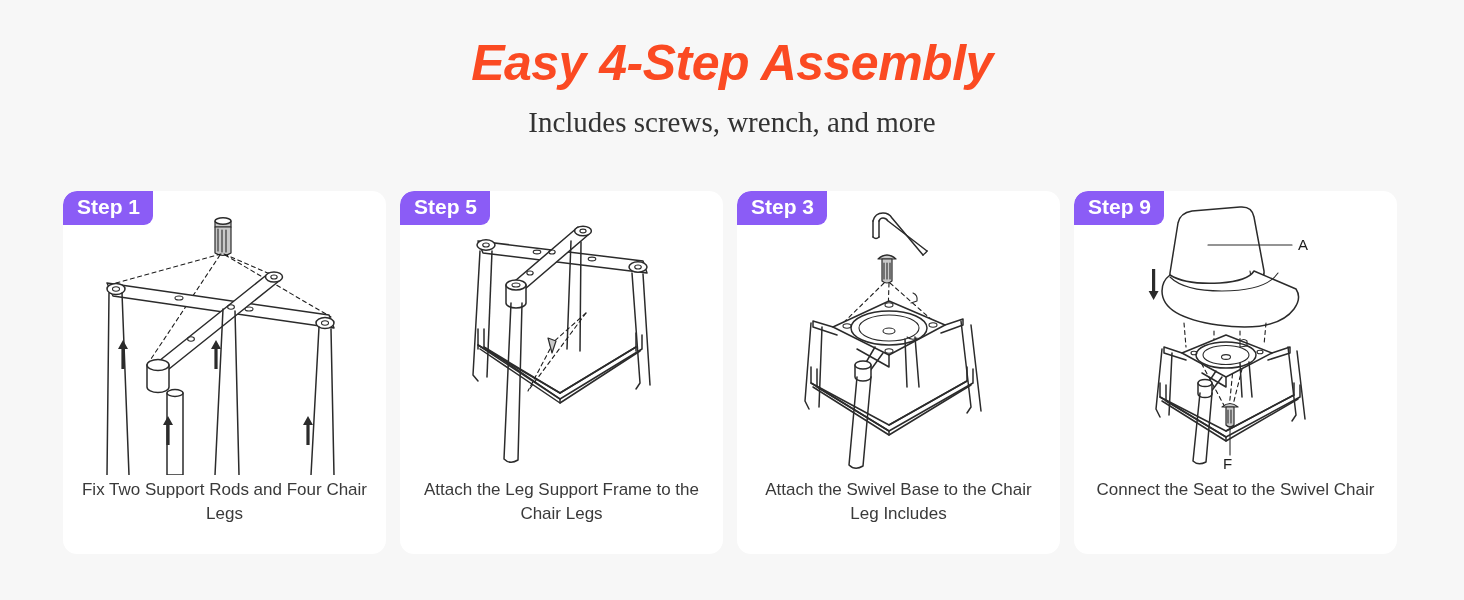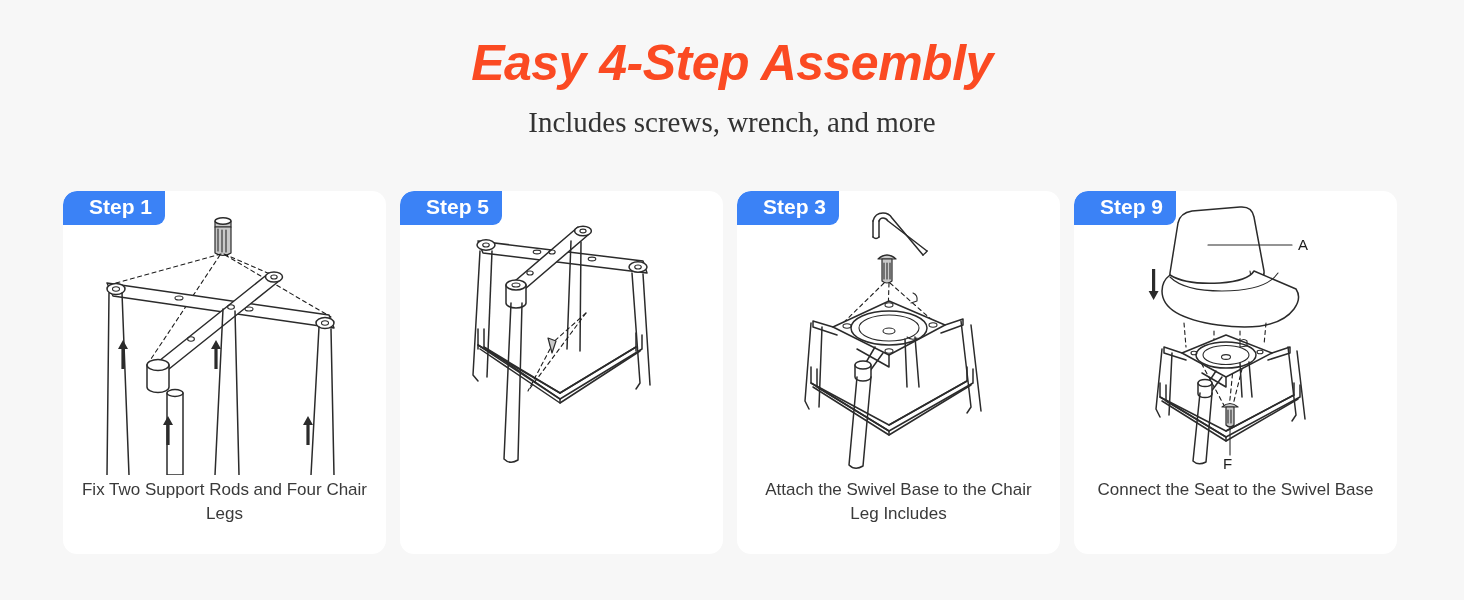--- a/index.html
+++ b/index.html
@@ -60,25 +60,25 @@
     box-sizing: border-box;
     overflow: hidden;
     display: flex;
     flex-direction: column;
     align-items: center;
   }
   .step-badge {
     position: absolute;
     left: 0;
     top: 0;
-    background: #3b82f6;
+    background: #8b5cf6;
     color: #ffffff;
     font-size: 21px;
     font-weight: bold;
-    padding: 4px 13px 6px 26px;
+    padding: 4px 13px 6px 14px;
     border-top-left-radius: 14px;
     border-bottom-right-radius: 9px;
     line-height: 1.15;
     z-index: 3;
     white-space: nowrap;
   }
   .illus {
     margin-top: 6px;
     width: 323px;
     height: 278px;
@@ -260,20 +260,21 @@
 
         <g>
           <path class="dash" d="M186 116 L150 148"></path>
           <path class="dash" d="M186 116 L128 194"></path>
           <path class="dash" d="M150 152 L128 194"></path>
         </g>
         <g>
           <path class="grayfill" d="M148 141 l8 3 l-4 12 z"></path>
         </g>
       </svg>
+      <div class="caption">Attach the Leg Support Frame to the Chair Legs</div>
     </div>
 
     <div class="card">
       <div class="step-badge">Step 3</div>
       <svg class="illus" viewBox="0 0 323 278">
 
         <g>
           <path class="ln" d="M136 24 q2 -8 10 -8 q6 0 9 5 L186 58"></path>
           <path class="ln" d="M142 24 q1 -3 4 -3 q3 0 5 3 L190 54"></path>
           <path class="ln" d="M136 24 L136 40"></path>
@@ -405,17 +406,17 @@
         <g>
           <path class="grayfill" d="M148 210 q8 -7 16 0 z"></path>
           <path class="grayfill" d="M152 210 h8 v18 q-4 4 -8 0 z"></path>
           <path class="thin" d="M154 213 v13 M157 213 v13"></path>
         </g>
         <g>
           <path class="thin" d="M156 230 L156 258"></path>
           <text class="lbl" x="149" y="272">F</text>
         </g>
       </svg>
-      <div class="caption">Connect the Seat to the Swivel Base</div>
+      <div class="caption">Connect the Seat to the Swivel Chair</div>
     </div>
 
   </div>
 </div>
 
 </body></html>

